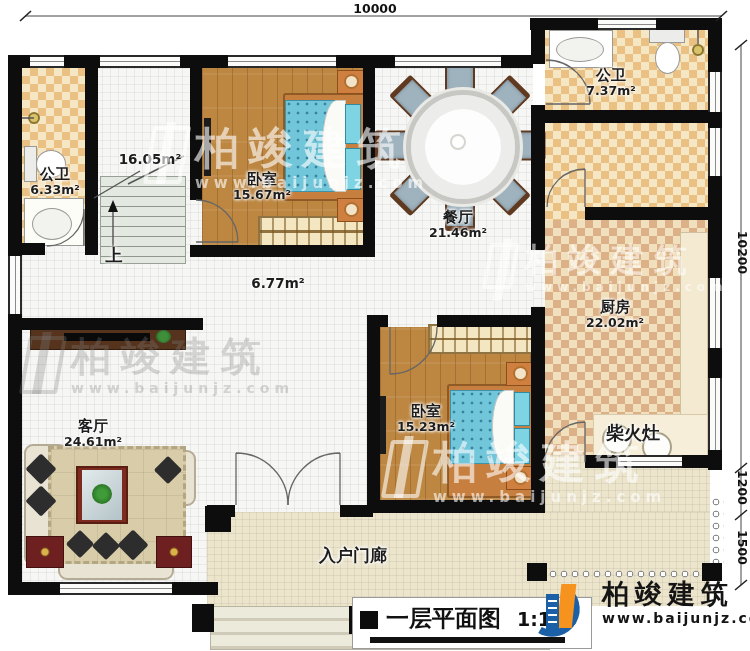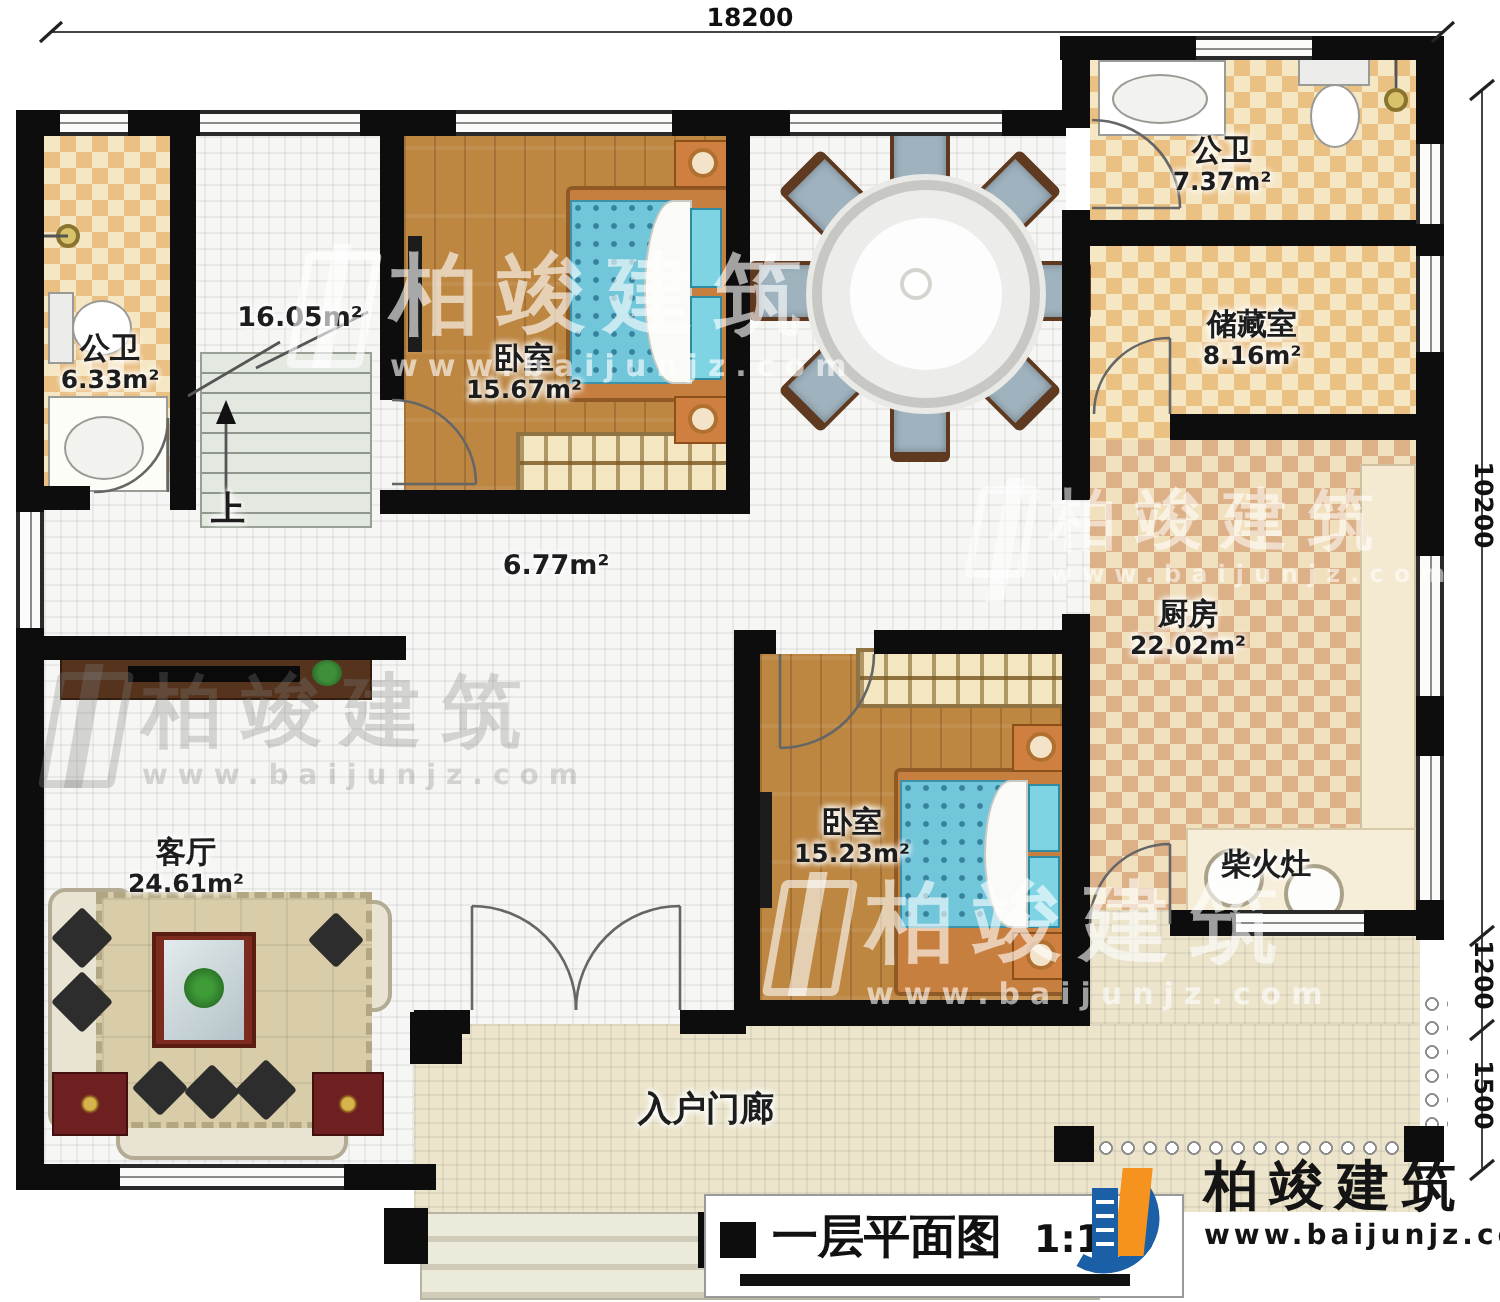--- a/index.html
+++ b/index.html
@@ -284,51 +284,51 @@
   <div class="label" style="left:108px;top:152px;width:84px;">
     <span class="ra" style="font-size:13.5px;">16.05m²</span>
   </div>
   <div class="label" style="left:101px;top:246px;width:26px;">
     <span style="font-size:17px;">上</span>
   </div>
   <div class="label" style="left:222px;top:171px;width:80px;">
     <span class="rn">卧室</span>
     <span class="ra">15.67m²</span>
   </div>
+  <div class="label" style="left:418px;top:209px;width:80px;">
+    <span class="rn">餐厅</span>
+    <span class="ra">21.46m²</span>
+  </div>
   <div class="label" style="left:571px;top:67px;width:80px;">
     <span class="rn">公卫</span>
     <span class="ra">7.37m²</span>
   </div>
-  <div class="label" style="left:586px;top:154px;width:80px;">
-    <span class="rn">储藏室</span>
-    <span class="ra">8.16m²</span>
-  </div>
-  <div class="label" style="left:554px;top:299px;width:80px;">
+  <div class="label" style="left:575px;top:299px;width:80px;">
     <span class="rn">厨房</span>
     <span class="ra">22.02m²</span>
   </div>
   <div class="label" style="left:591px;top:423px;width:84px;">
-    <span style="font-size:15px;">柴火灶</span>
+    <span style="font-size:18px;">柴火灶</span>
   </div>
   <div class="label" style="left:386px;top:403px;width:80px;">
     <span class="rn">卧室</span>
     <span class="ra">15.23m²</span>
   </div>
   <div class="label" style="left:238px;top:276px;width:80px;">
     <span class="ra" style="font-size:13.5px;">6.77m²</span>
   </div>
   <div class="label" style="left:53px;top:418px;width:80px;text-align:center;">
     <span class="rn">客厅</span>
     <span class="ra">24.61m²</span>
   </div>
   <div class="label" style="left:227px;top:546px;width:160px;text-align:right;">
     <span style="font-size:17px;">入户门廊</span>
   </div>
 
-  <div class="dim" style="left:330px;top:1px;width:90px;">18200</div>
+  <div class="dim" style="left:330px;top:1px;width:90px;">10000</div>
   <div class="dim dimv" style="left:720px;top:245px;width:44px;">10200</div>
   <div class="dim dimv" style="left:720px;top:480px;width:44px;">1200</div>
   <div class="dim dimv" style="left:720px;top:540px;width:44px;">1500</div>
 
 
   <div class="abs" style="left:352px;top:597px;width:238px;height:50px;background:#fff;border:1px solid #9a9a9a;z-index:55;"></div>
   <div class="abs" style="left:360px;top:611px;width:18px;height:18px;background:#0d0d0d;z-index:56;"></div>
   <div class="abs" style="left:386px;top:603px;font-size:23px;font-weight:bold;color:#111;z-index:56;">
     <span>一层平面图</span>
     <span style="font-size:19px;margin-left:8px;">1:100</span>

